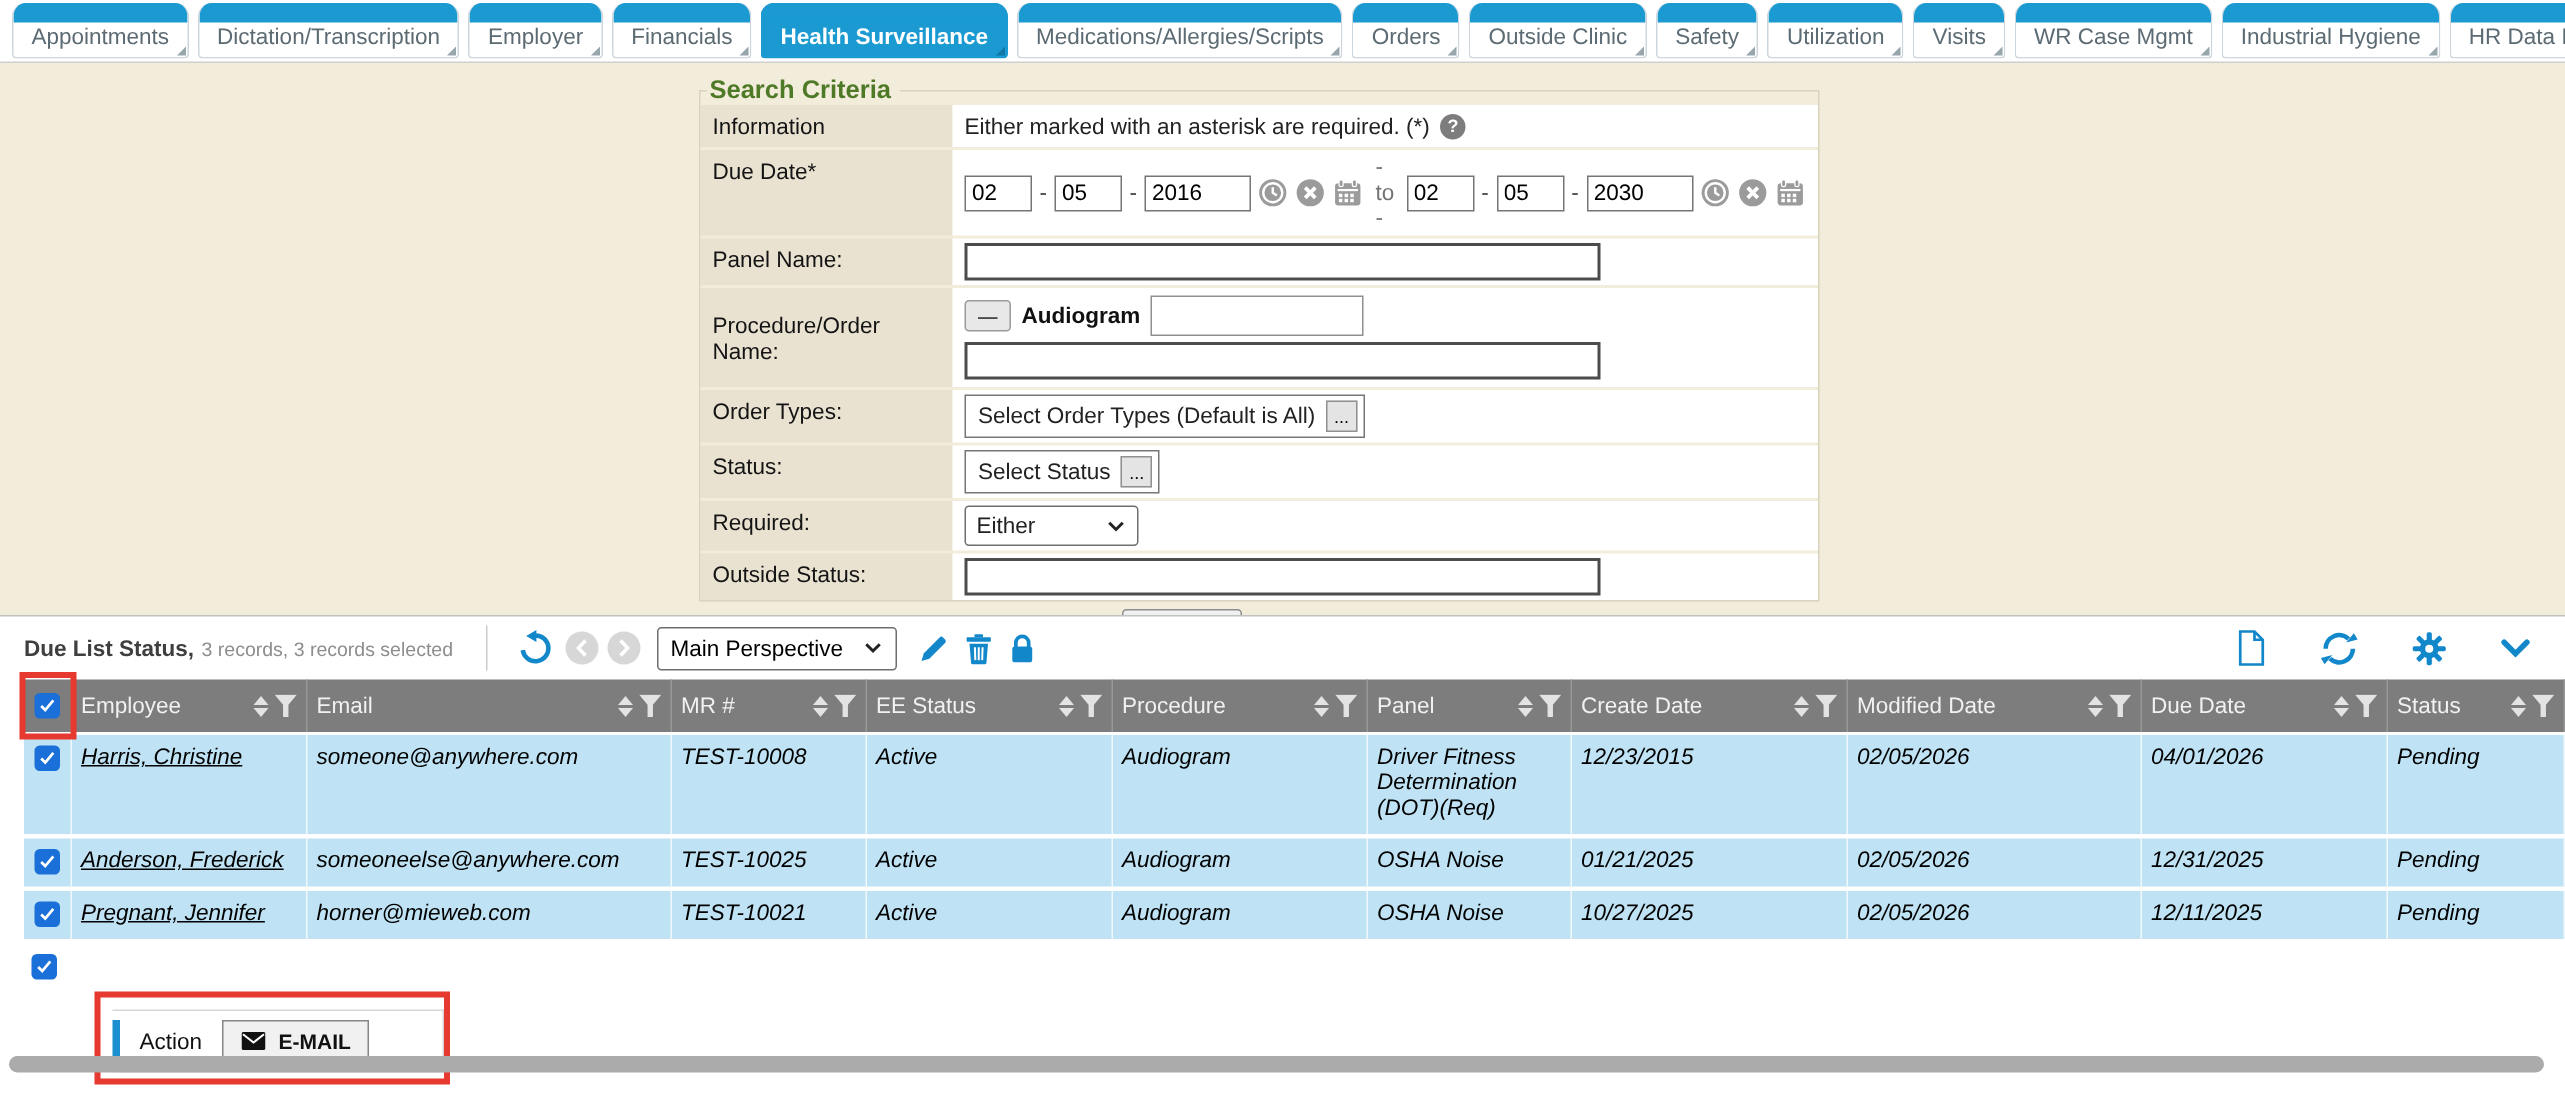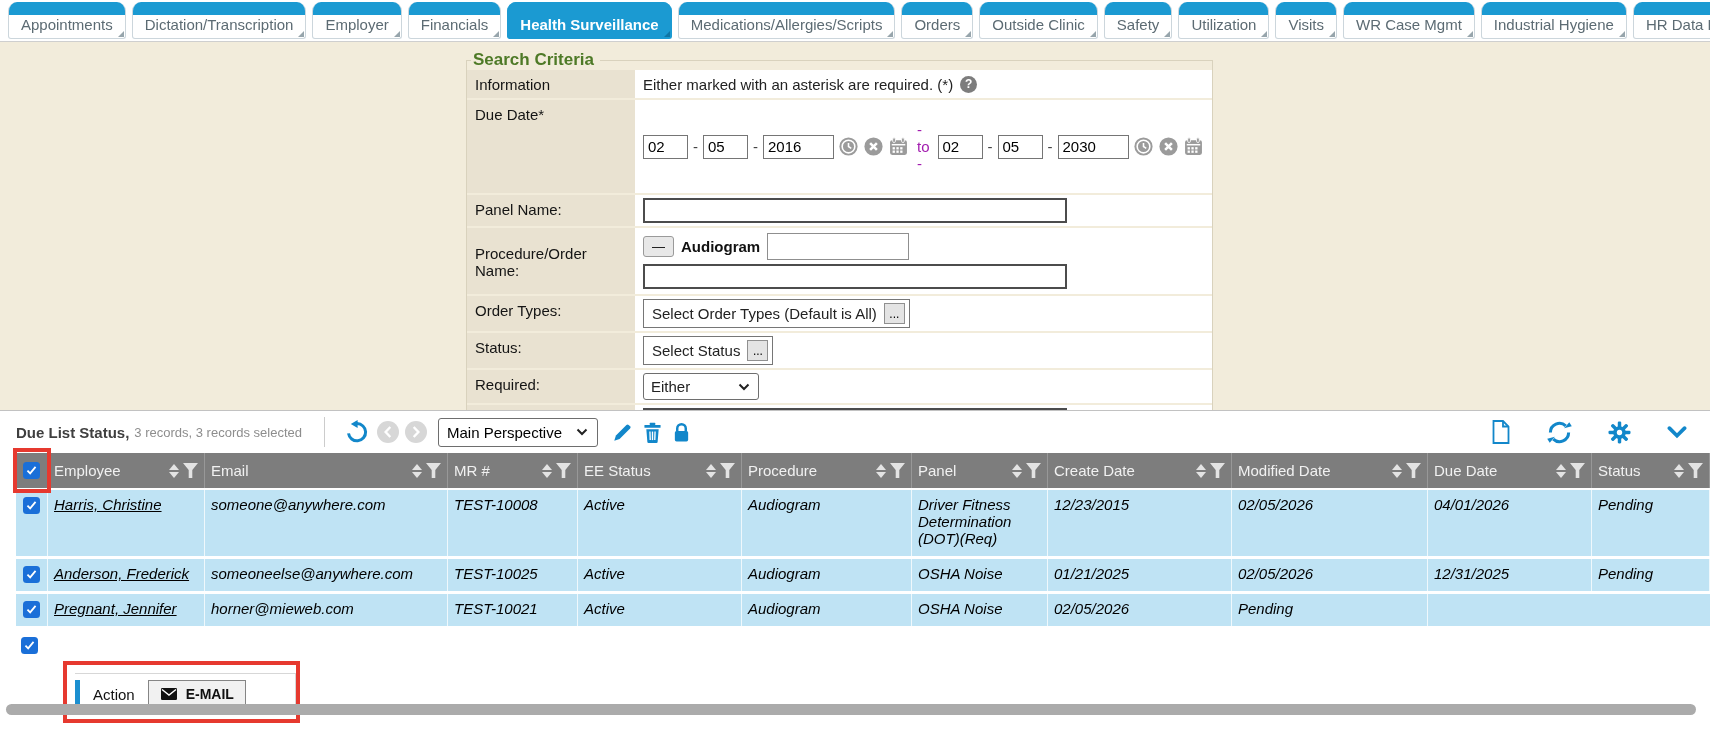--- a/index.html
+++ b/index.html
@@ -27,21 +27,21 @@
   legend.crit-title { font-size:17px; font-weight:bold; color:#4e7a27; margin-left:4px; padding:0 6px 0 2px; }
   .frow { display:flex; }
   .frow + .frow { border-top:2px solid #f2ecdb; }
   .flabel { flex:0 0 168px; background:#e9e2d1; padding:6px 8px 5px; font-size:15px; color:#141414; }
   .fvalue { flex:1; background:#fff; padding:3px 8px; display:flex; align-items:center; gap:4px; font-size:15px; color:#222; }
   .fvalue.proc { flex-direction:column; align-items:flex-start; gap:4px; padding:5px 8px; }
   .procline { display:flex; align-items:center; gap:7px; }
   .dinp { height:24px; border:1px solid #757575; font-size:15px; padding:1px 4px; font-family:inherit; }
   .dsm { width:45px; } .dy { width:71px; }
   .dash { color:#444; margin:0 1px; }
-  .range-sep { color:#a21caf; margin:18px 4px; }
+  .range-sep { color:#737373; margin:0 4px; }
   .winp { width:424px; height:25px; border:2px solid #4c4c4c; font-size:15px; padding:1px 5px; font-family:inherit; }
   .minusbtn { width:31px; height:21px; background:#e8e8e8; border:1px solid #9a9a9a; border-radius:3px;
               font-size:13px; line-height:1; font-family:inherit; }
   .procname { font-weight:bold; font-size:15px; color:#111; }
   .procinp { width:142px; height:27px; border:1px solid #8f8f8f; font-family:inherit; font-size:15px; }
   .selbox { display:inline-flex; align-items:center; gap:7px; border:1px solid #767676;
             padding:3px 4px 3px 8px; background:#fff; font-size:15px; }
   .dots { width:21px; height:21px; background:#e4e4e4; border:1px solid #909090; font-size:12px;
           line-height:1; padding:0; font-family:inherit; }
   .fake-select { display:inline-flex; align-items:center; justify-content:space-between; width:116px; height:27px;
@@ -527,21 +527,23 @@
               <path d="M1.5 5.2l3 3L10.5 1" fill="none" stroke="#fff" stroke-width="2"></path>
             </svg>
           </span>
         </div>
       <div class="gcell"><span class="emp">Pregnant, Jennifer</span></div>
       <div class="gcell">horner@mieweb.com</div>
       <div class="gcell">TEST-10021</div>
       <div class="gcell">Active</div>
       <div class="gcell">Audiogram</div>
       <div class="gcell">OSHA Noise</div>
+      <div class="gcell">10/27/2025</div>
       <div class="gcell">02/05/2026</div>
+      <div class="gcell">12/11/2025</div>
       <div class="gcell">Pending</div>
     </div>
 
     <div class="footrow">
       <span class="cb">
           <svg viewBox="0 0 12 10" width="11" height="9">
             <path d="M1.5 5.2l3 3L10.5 1" fill="none" stroke="#fff" stroke-width="2"></path>
           </svg>
         </span>
     </div>

